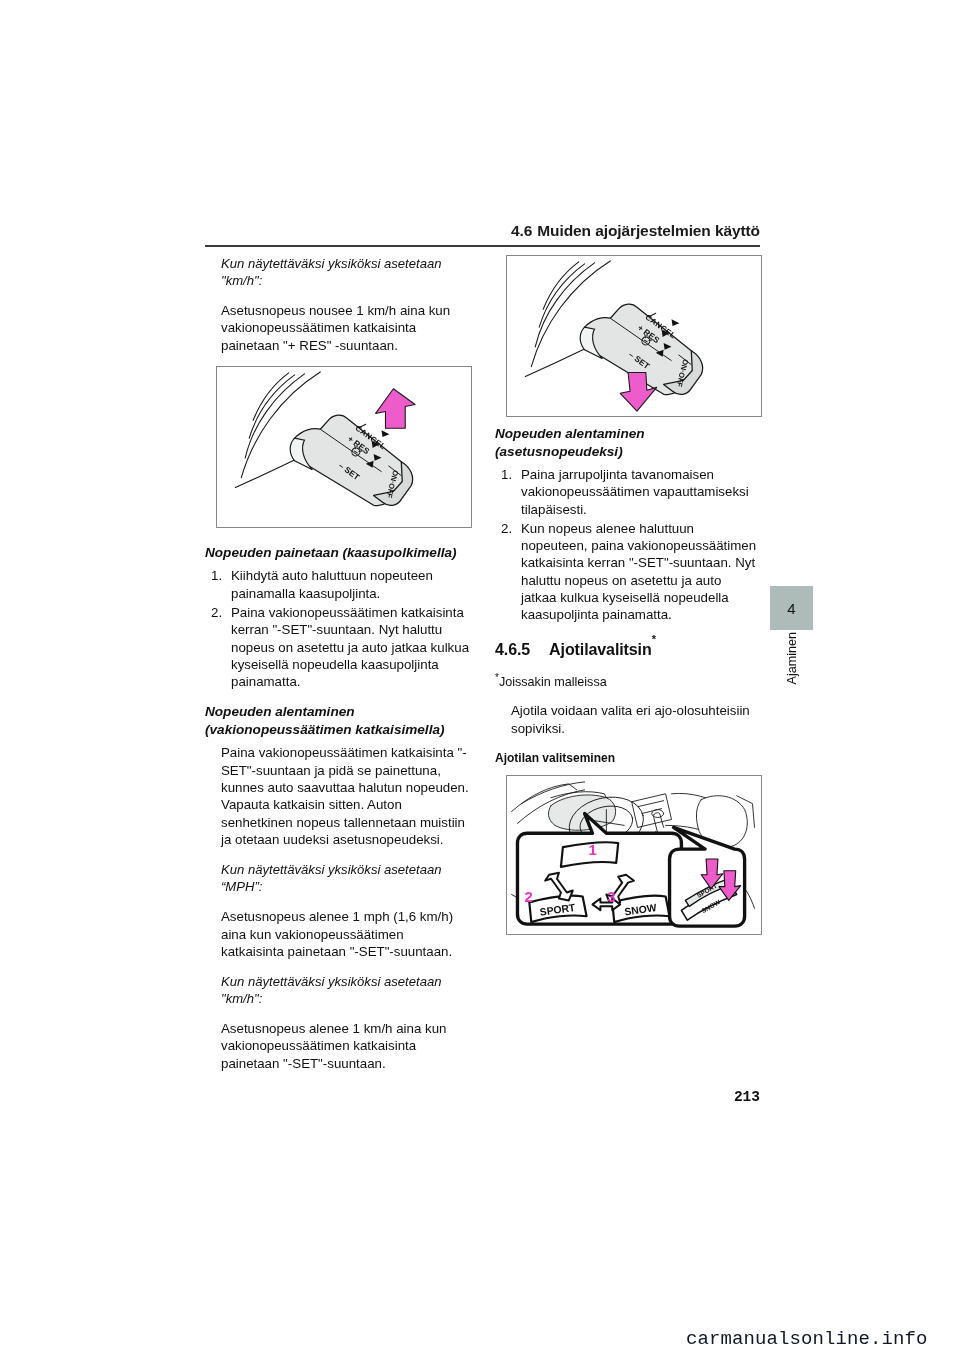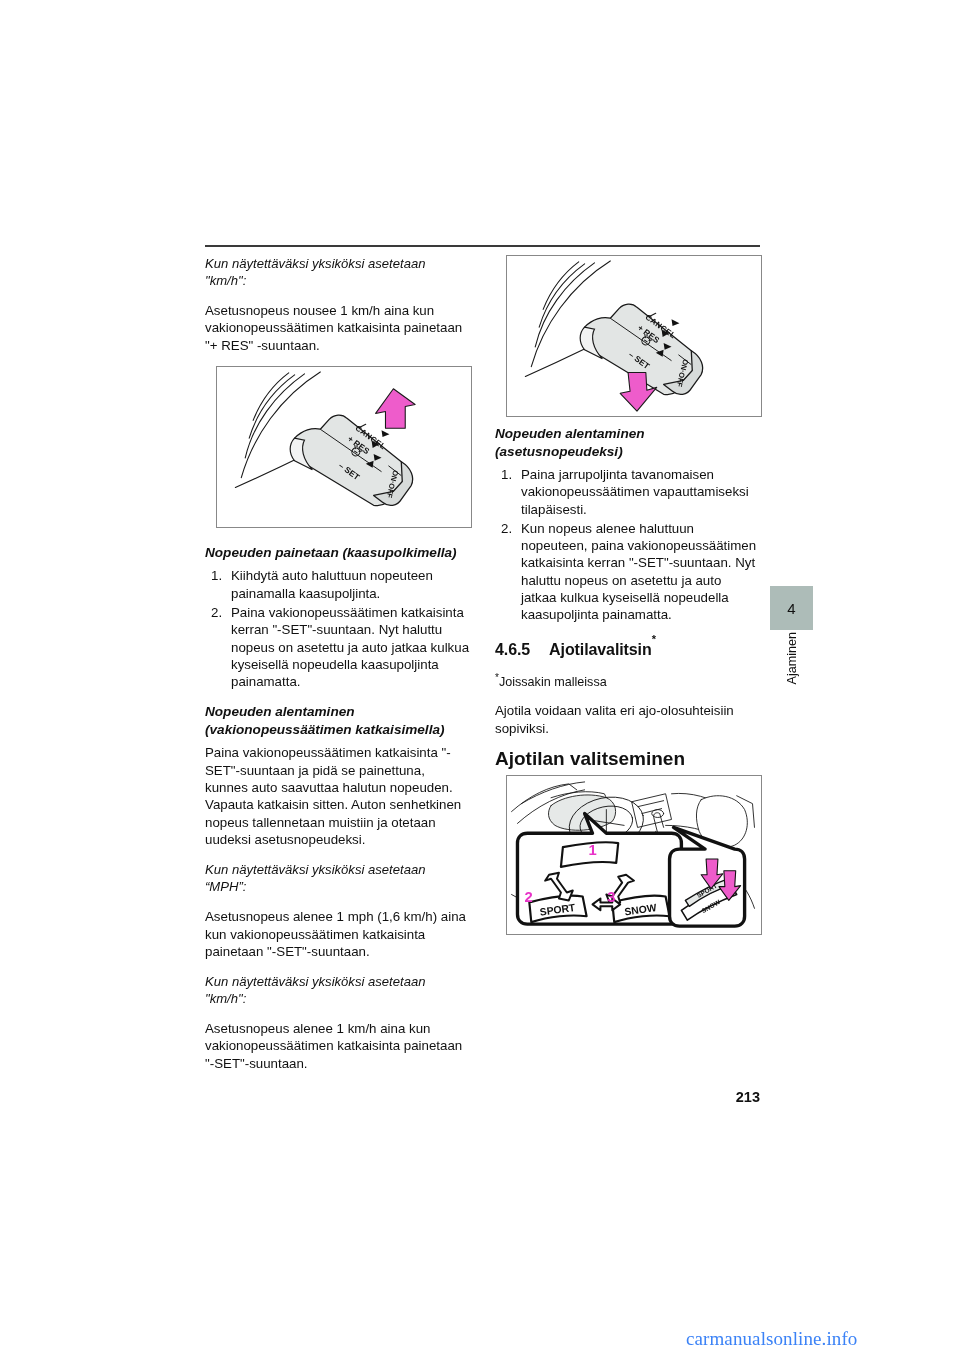--- a/index.html
+++ b/index.html
@@ -42,37 +42,37 @@
   .col {
     position:absolute;
     width:265px;
     font-size:13.3px;
     line-height:17.3px;
     color:#111;
   }
   .col-left  { left:205px; top:255px; }
   .col-right { left:495px; top:248px; }
 
-  p { margin:0 0 13px 0; }
+  p { margin:0 0 13px 16px; }
 
   .ital {
     font-style:italic;
     font-size:13.1px;
     line-height:17px;
   }
   .subhead {
     font-weight:bold;
     font-style:italic;
     font-size:13.6px;
     line-height:17.5px;
     margin:0 0 6px 0;
   }
   .bold-head {
     font-weight:bold;
-    font-size:19px;
+    font-size:12px;
     margin:0 0 9px 0;
   }
 
   
   ol.steps {
     margin:0 0 13px 0;
     padding:0;
     list-style:none;
   }
   ol.steps li {
@@ -152,37 +152,41 @@
 
   
   .pagenum {
     position:absolute;
     left:690px; top:1089px;
     width:70px;
     text-align:right;
     font-size:14.5px;
     font-weight:bold;
     color:#111;
+    font-family:Liberation Mono, monospace;
   }
 
   
   .watermark {
     position:absolute;
     left:686px; top:1328px;
     font-size:19px;
-    color:#3b82f6;
+    color:#0f172a;
     letter-spacing:0.1px;
-    font-family:Liberation Serif, serif;
+    font-family:Liberation Mono, monospace;
   }
 </style>
 </head>
 <body>
 
 <div class="page">
 
+  <div class="header">
+    <span class="num">4.6</span><span>Muiden ajojärjestelmien käyttö</span>
+  </div>
   <div class="header-rule"></div>
 
   <div class="thumbtab" style="background:#adbcb8;">
     <span>4</span>
   </div>
   <div class="thumbtab-label">
     <span>Ajaminen</span>
   </div>
 
   <div class="col col-left">

